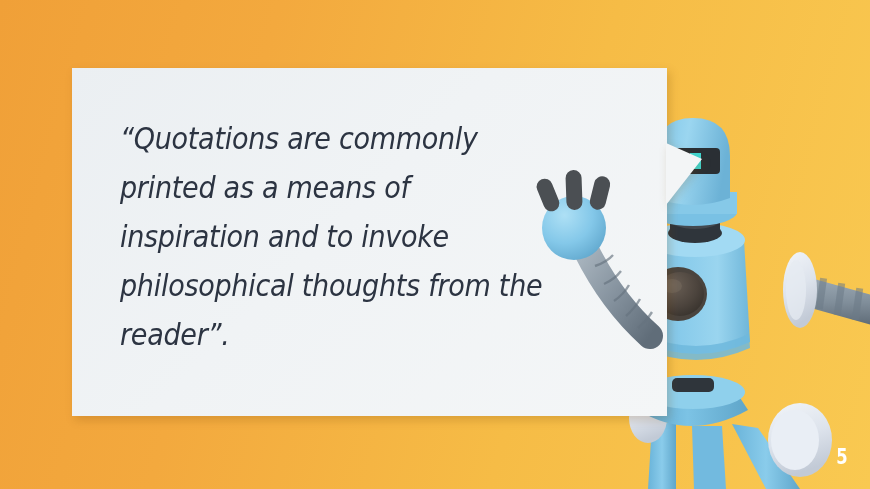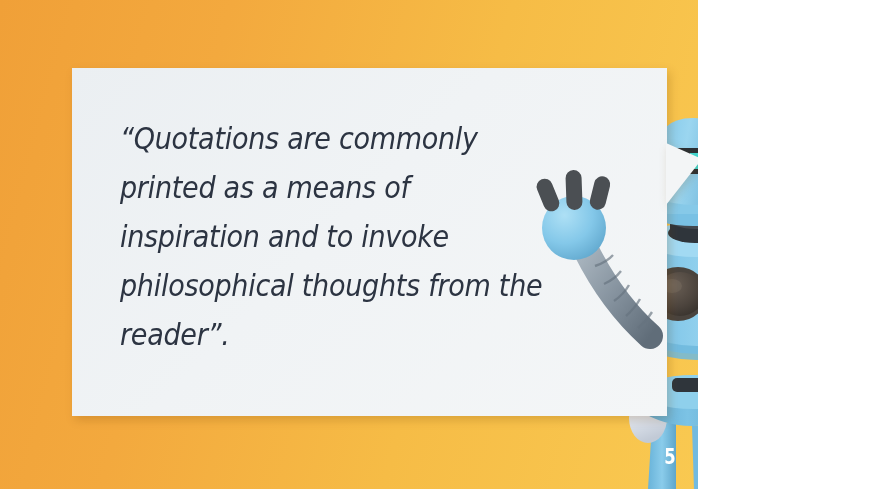--- a/index.html
+++ b/index.html
@@ -4,21 +4,21 @@
 <title>Quotation Slide</title>
 <style>
   * { margin:0; padding:0; box-sizing:border-box; }
   html, body {
     width:870px; height:489px;
     overflow:hidden;
     font-family:"Liberation Sans", sans-serif;
   }
   #slide {
     position:relative;
-    width:698px; height:489px;
+    width:870px; height:489px;
     background:linear-gradient(105deg,#F0A038 0%,#F3A93E 28%,#F6BC46 62%,#F9C951 100%);
     overflow:hidden;
   }
 
   
   #quote-card {
     position:absolute;
     left:72px; top:68px;
     width:595px; height:348px;
     background:linear-gradient(135deg,#EBEFF2 0%,#F0F3F5 45%,#F4F6F7 100%);

